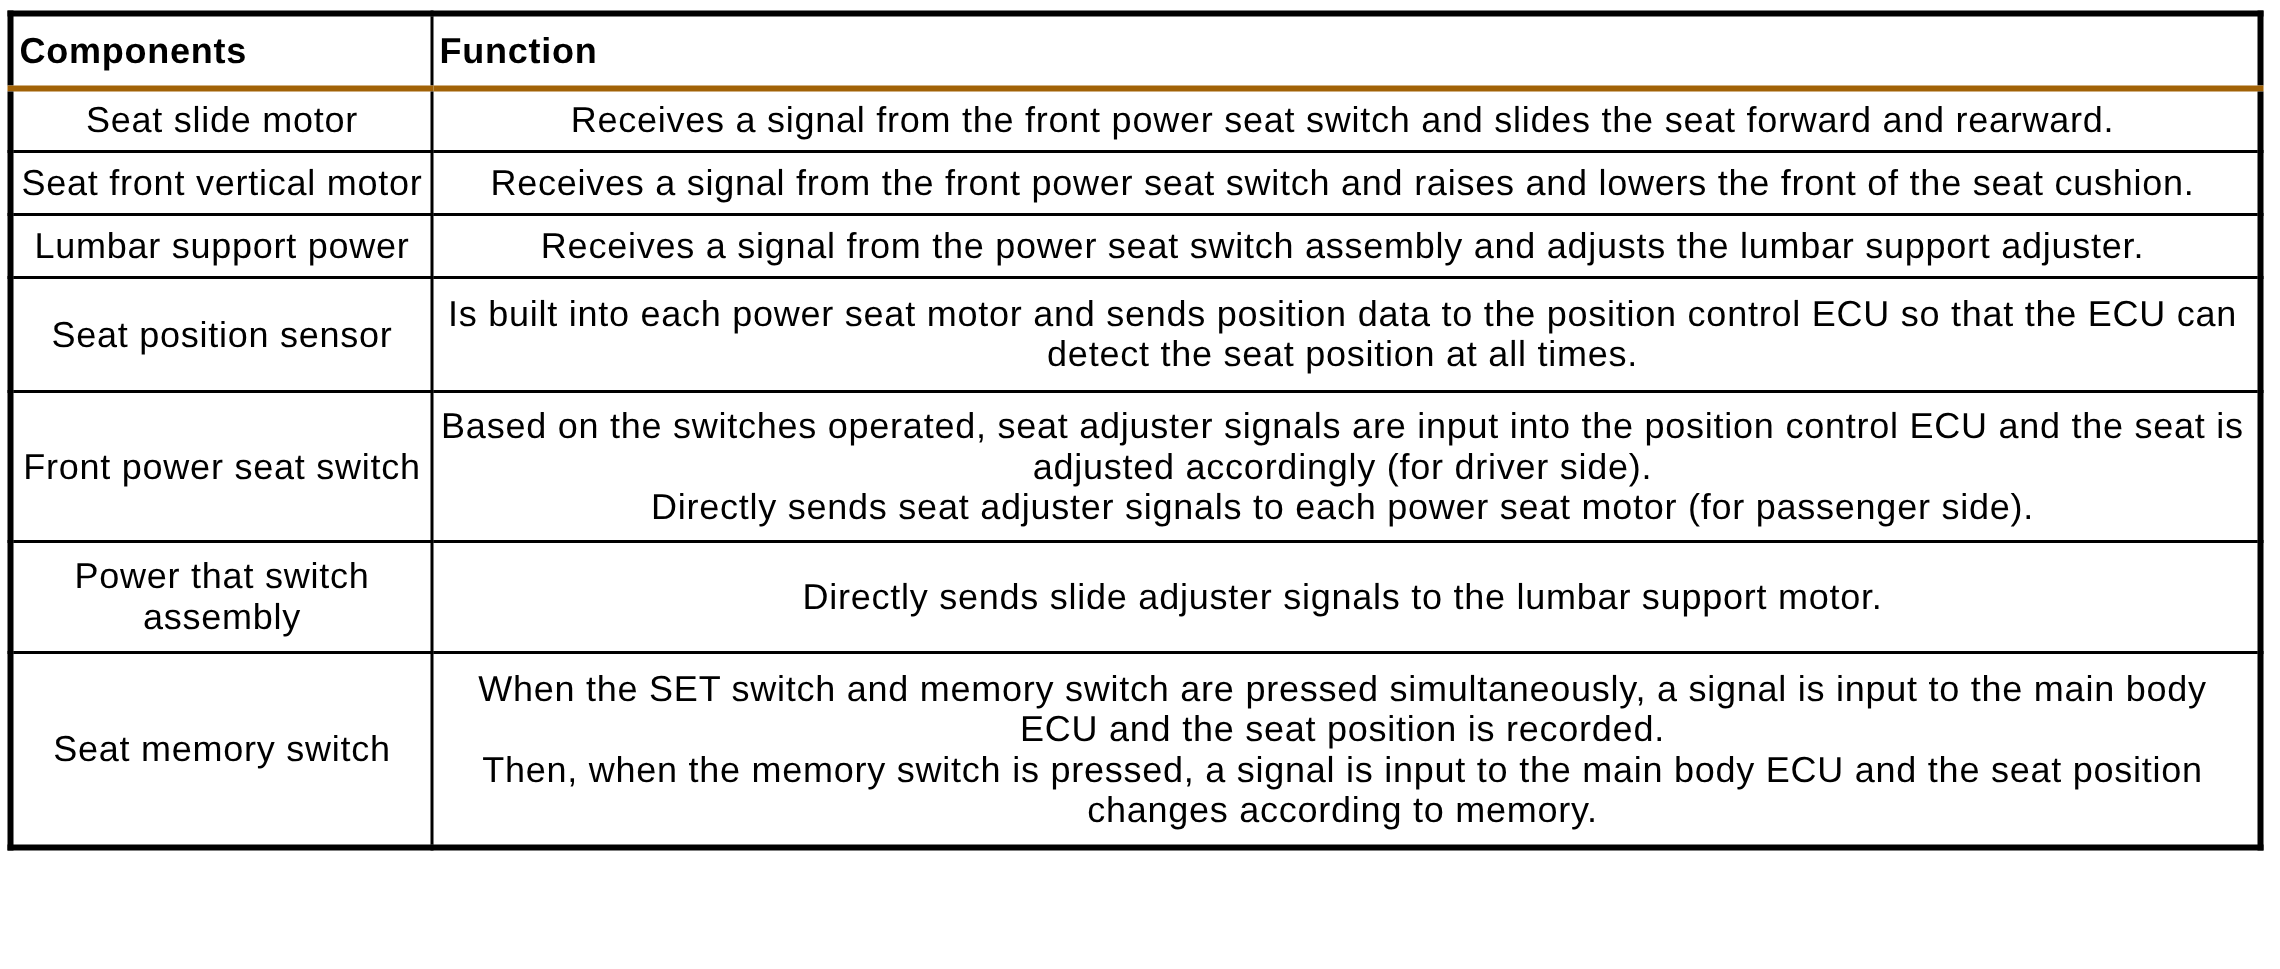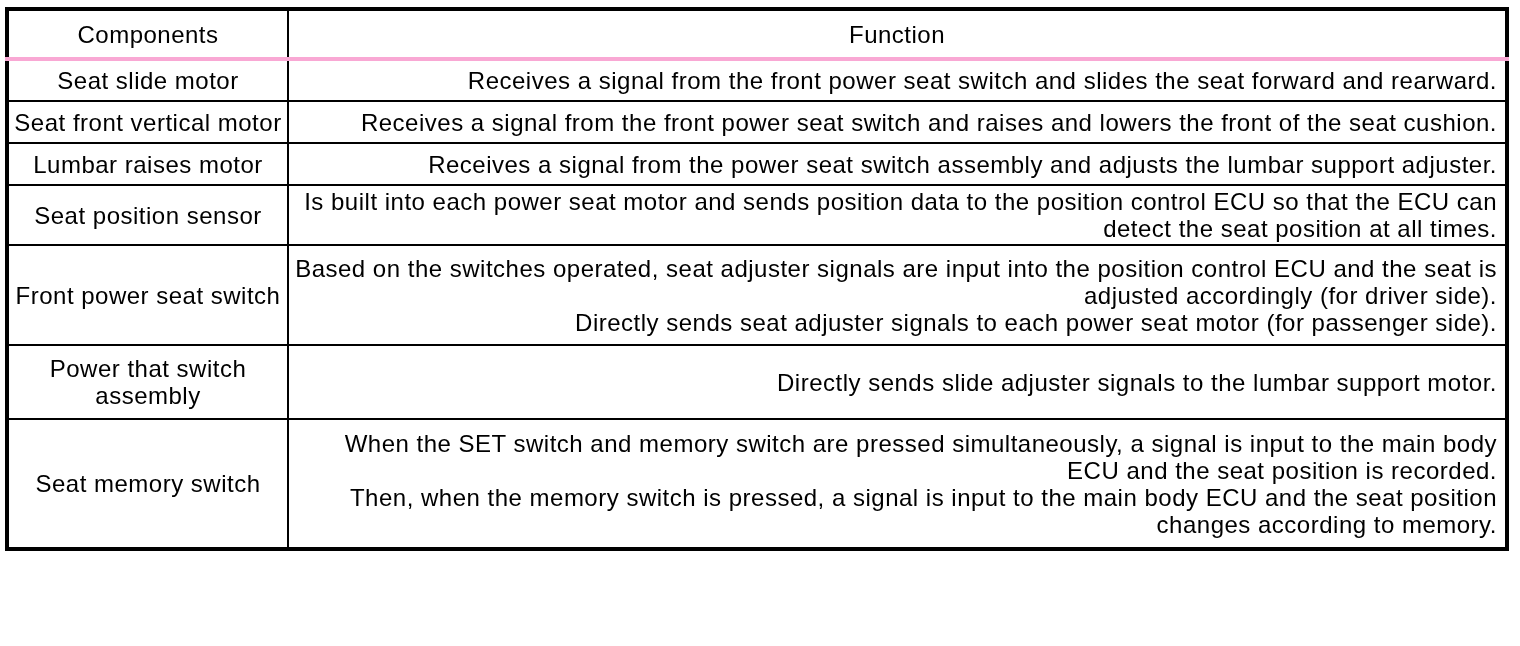--- a/index.html
+++ b/index.html
@@ -28,39 +28,39 @@
     letter-spacing: 0.5px;
   }
   col.c1 { width: 281px; }
   th, td {
     border: 2px solid #000000;
     vertical-align: middle;
     background: #ffffff;
     overflow: hidden;
   }
   thead th {
-    border-bottom: 4px solid #f9a8d4;
-    font-weight: normal;
-    text-align: center;
+    border-bottom: 4px solid #a16207;
+    font-weight: bold;
+    text-align: left;
     height: 42px;
     padding: 2px 4px;
   }
   td.comp {
     text-align: center;
     padding: 2px 2px;
     white-space: pre-line;
     margin-left: 43px;
   }
   td.fn {
-    text-align: right;
+    text-align: center;
     padding: 2px 8px 2px 4px;
     white-space: pre-line;
   }
   tr.row-0, tr.row-1, tr.row-2, tr.row-3, tr.row-4 { height: 42px; }
-  tr.row-5 { height: 60px; }
+  tr.row-5 { height: 76px; }
   tr.row-6 { height: 100px; }
   tr.row-7 { height: 74px; }
   tr.row-8 { height: 130px; }
 </style>
 </head>
 <body>
 
 <table class="spec-table">
   <colgroup>
     <col class="c1">
@@ -75,21 +75,21 @@
   <tbody id="tbody">
       <tr class="row-0">
         <td class="comp">Seat slide motor</td>
         <td class="fn">Receives a signal from the front power seat switch and slides the seat forward and rearward.</td>
       </tr>
       <tr class="row-2">
         <td class="comp">Seat front vertical motor</td>
         <td class="fn">Receives a signal from the front power seat switch and raises and lowers the front of the seat cushion.</td>
       </tr>
       <tr class="row-4">
-        <td class="comp">Lumbar raises motor</td>
+        <td class="comp">Lumbar support power</td>
         <td class="fn">Receives a signal from the power seat switch assembly and adjusts the lumbar support adjuster.</td>
       </tr>
       <tr class="row-5">
         <td class="comp">Seat position sensor</td>
         <td class="fn">Is built into each power seat motor and sends position data to the position control ECU so that the ECU can detect the seat position at all times.</td>
       </tr>
       <tr class="row-6">
         <td class="comp">Front power seat switch</td>
         <td class="fn">Based on the switches operated, seat adjuster signals are input into the position control ECU and the seat is adjusted accordingly (for driver side).
 Directly sends seat adjuster signals to each power seat motor (for passenger side).</td>

